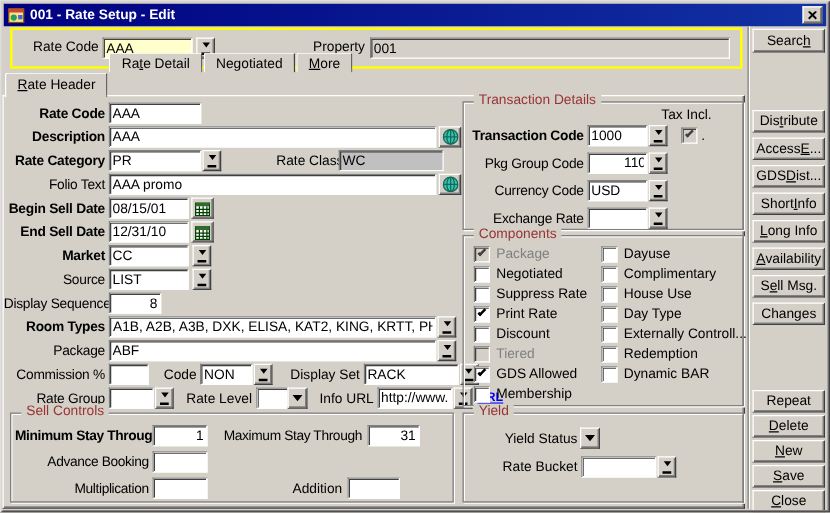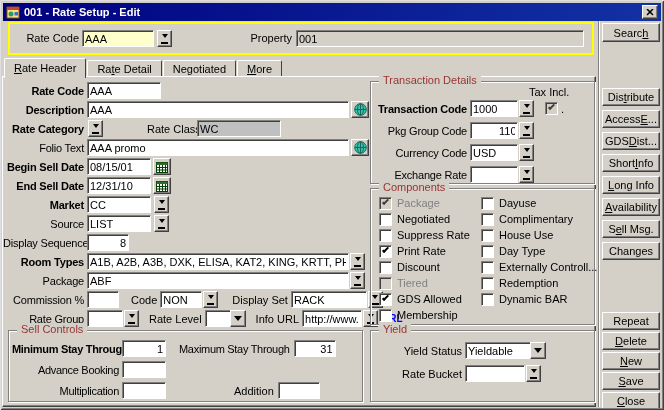--- a/index.html
+++ b/index.html
@@ -50,21 +50,21 @@
     transform:rotate(-45deg);margin:2px 0 0 2px;}
   .cb.checked .mark{display:block;}
   .cb.disabled{background:#d4d0c8;}
   .cb.disabled .mark{border-color:#404040;}
   
   .top-panel{position:absolute;left:8px;top:22px;width:586px;height:33px;
     border:2px solid var(--c-yellow);}
   .top-panel .lblA{position:absolute;left:0;top:8px;width:67px;text-align:right;white-space:nowrap;}
   
   .tabs{position:absolute;left:4px;top:57px;height:20px;display:flex;align-items:flex-end;z-index:6;}
-  .tab{height:16px;margin-bottom:1px;padding:0 9px;display:flex;align-items:center;white-space:nowrap;
+  .tab{height:16px;margin-bottom:19px;padding:0 9px;display:flex;align-items:center;white-space:nowrap;
     background:#d4d0c8;border:1px solid;border-color:#fff #404040 #404040 #fff;border-bottom:none;
     border-radius:2px 2px 0 0;margin-right:1px;}
   .tab.active{height:20px;margin-bottom:-1px;padding-bottom:1px;z-index:7;}
   
   .main{position:absolute;left:2px;top:76px;width:594px;height:331px;background:#d4d0c8;
     border:1px solid;border-color:#fff #404040 #404040 #fff;box-shadow:inset -1px -1px 0 #808080;z-index:1;}
   .row{position:absolute;left:0;display:flex;align-items:center;height:17px;white-space:nowrap;}
   .lbl{width:81px;flex:none;text-align:right;margin-right:3px;letter-spacing:-0.2px;white-space:nowrap;}
   .b{font-weight:bold;}
   .dis{color:#808080;}
@@ -143,20 +143,21 @@
           <svg width="13" height="13">
             <circle cx="6.5" cy="6.5" r="5.8" fill="#35c4ae" stroke="#17685a"></circle>
             <path d="M0.7 6.5 H12.3 M6.5 0.7 V12.3" stroke="#17685a" fill="none"></path>
             <ellipse cx="6.5" cy="6.5" rx="3" ry="5.8" fill="none" stroke="#17685a"></ellipse>
           </svg>
         </span>
     </div>
 
     <div class="row" style="top:43px">
       <span class="lbl b">Rate Category</span>
+      <input class="field" style="width: 74px;" value="PR">
       <span class="lov">
           <i class="tri"></i>
           <i class="bar"></i>
         </span>
       <span style="margin-left:44px;width:46px;text-align:right">Rate Class</span>
       <input class="field gray" style="width: 84px; margin-left: 4px;" value="WC">
     </div>
 
     <div class="row" style="top:62px">
       <span class="lbl">Folio Text</span>
@@ -405,21 +406,20 @@
             <span class="cb"></span>
             <span class="">Dynamic BAR</span>
           </div>
         </div>
     </div>
 
     <div class="gb" style="left:367px;top:253px;width:225px;height:72px">
       <span class="legend">Yield</span>
       <div class="gbrow" style="top:11px">
         <span class="y-lbl">Yield Status</span>
-        <input class="field" style="width: 66px;" value="Yieldable">
         <span class="dropbtn">
             <i class="tri"></i>
           </span>
       </div>
       <div class="gbrow" style="top:34px">
         <span class="y-lbl">Rate Bucket</span>
         <input class="field" style="width: 60px;" value="">
         <span class="lov">
             <i class="tri"></i>
             <i class="bar"></i>

